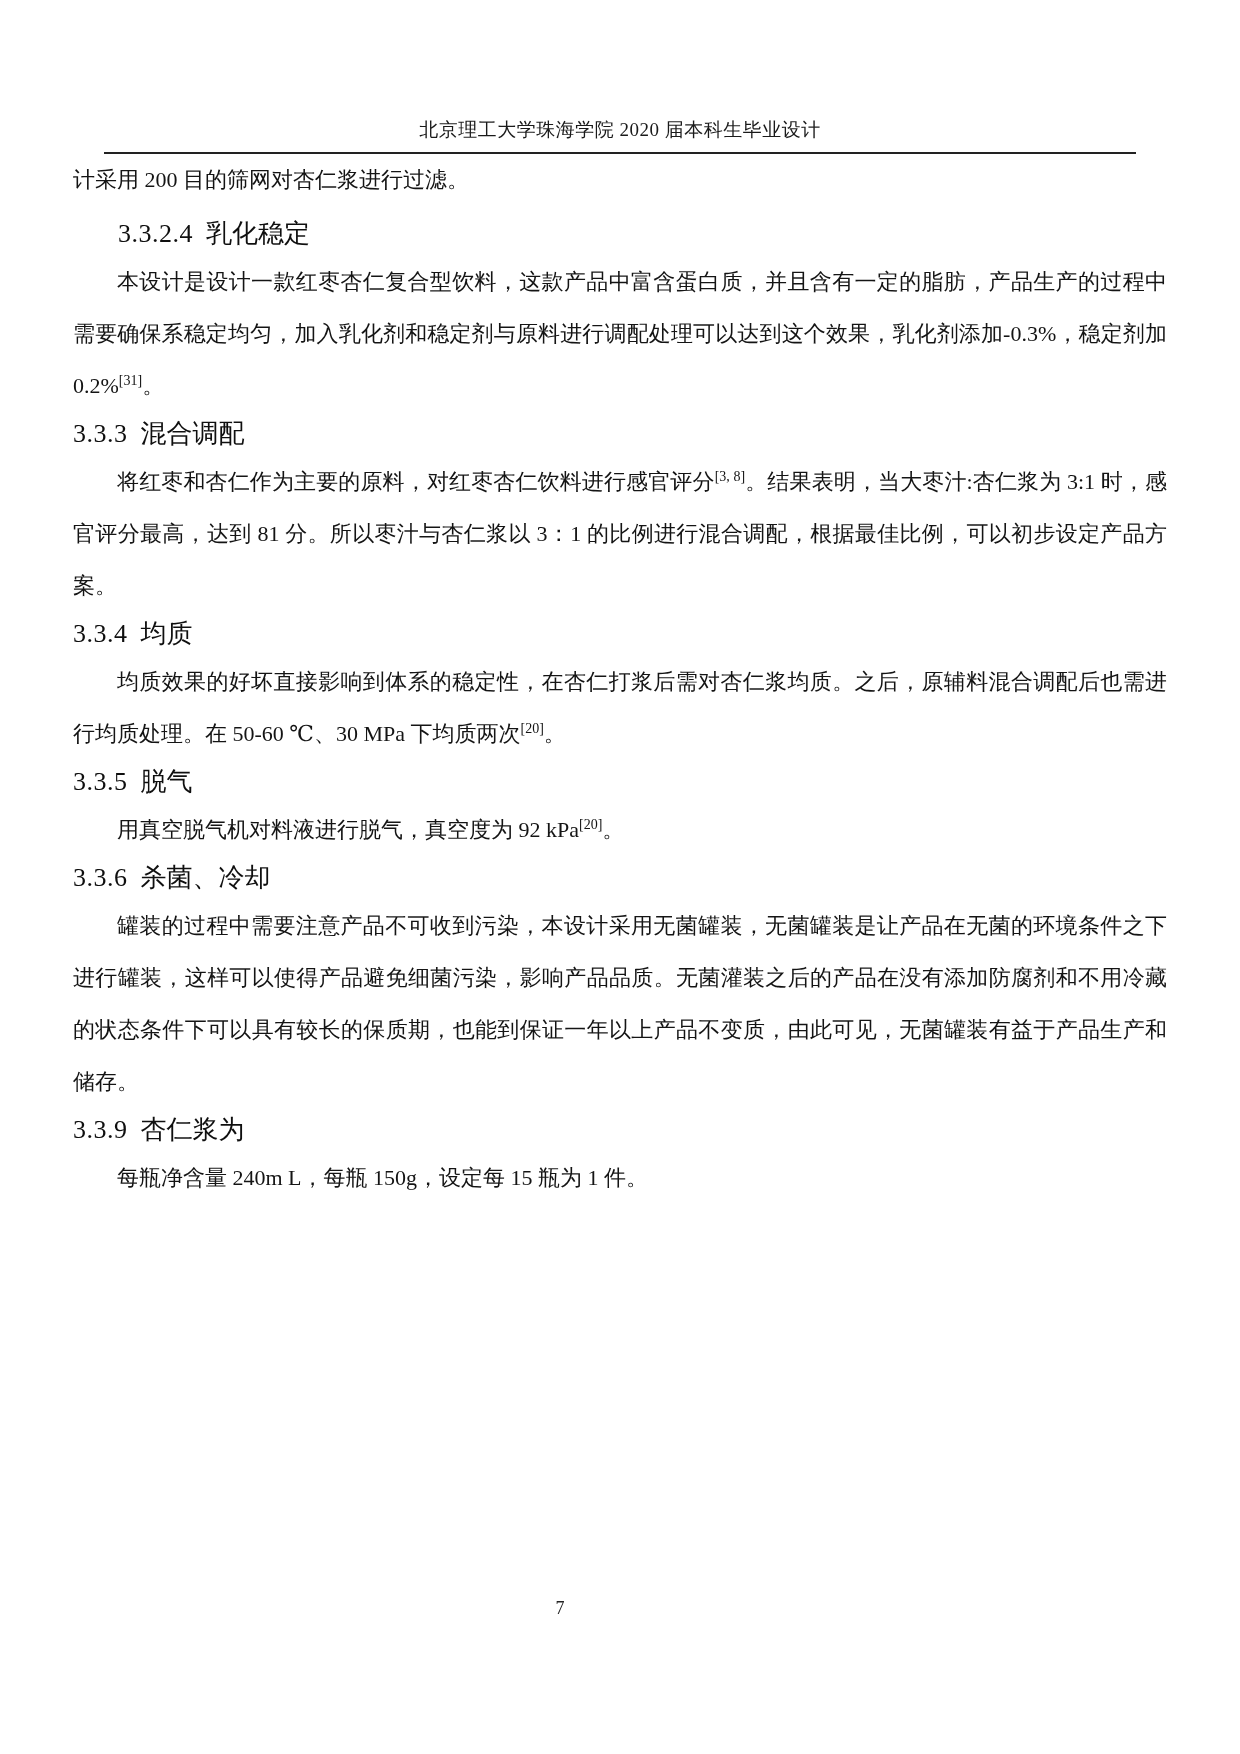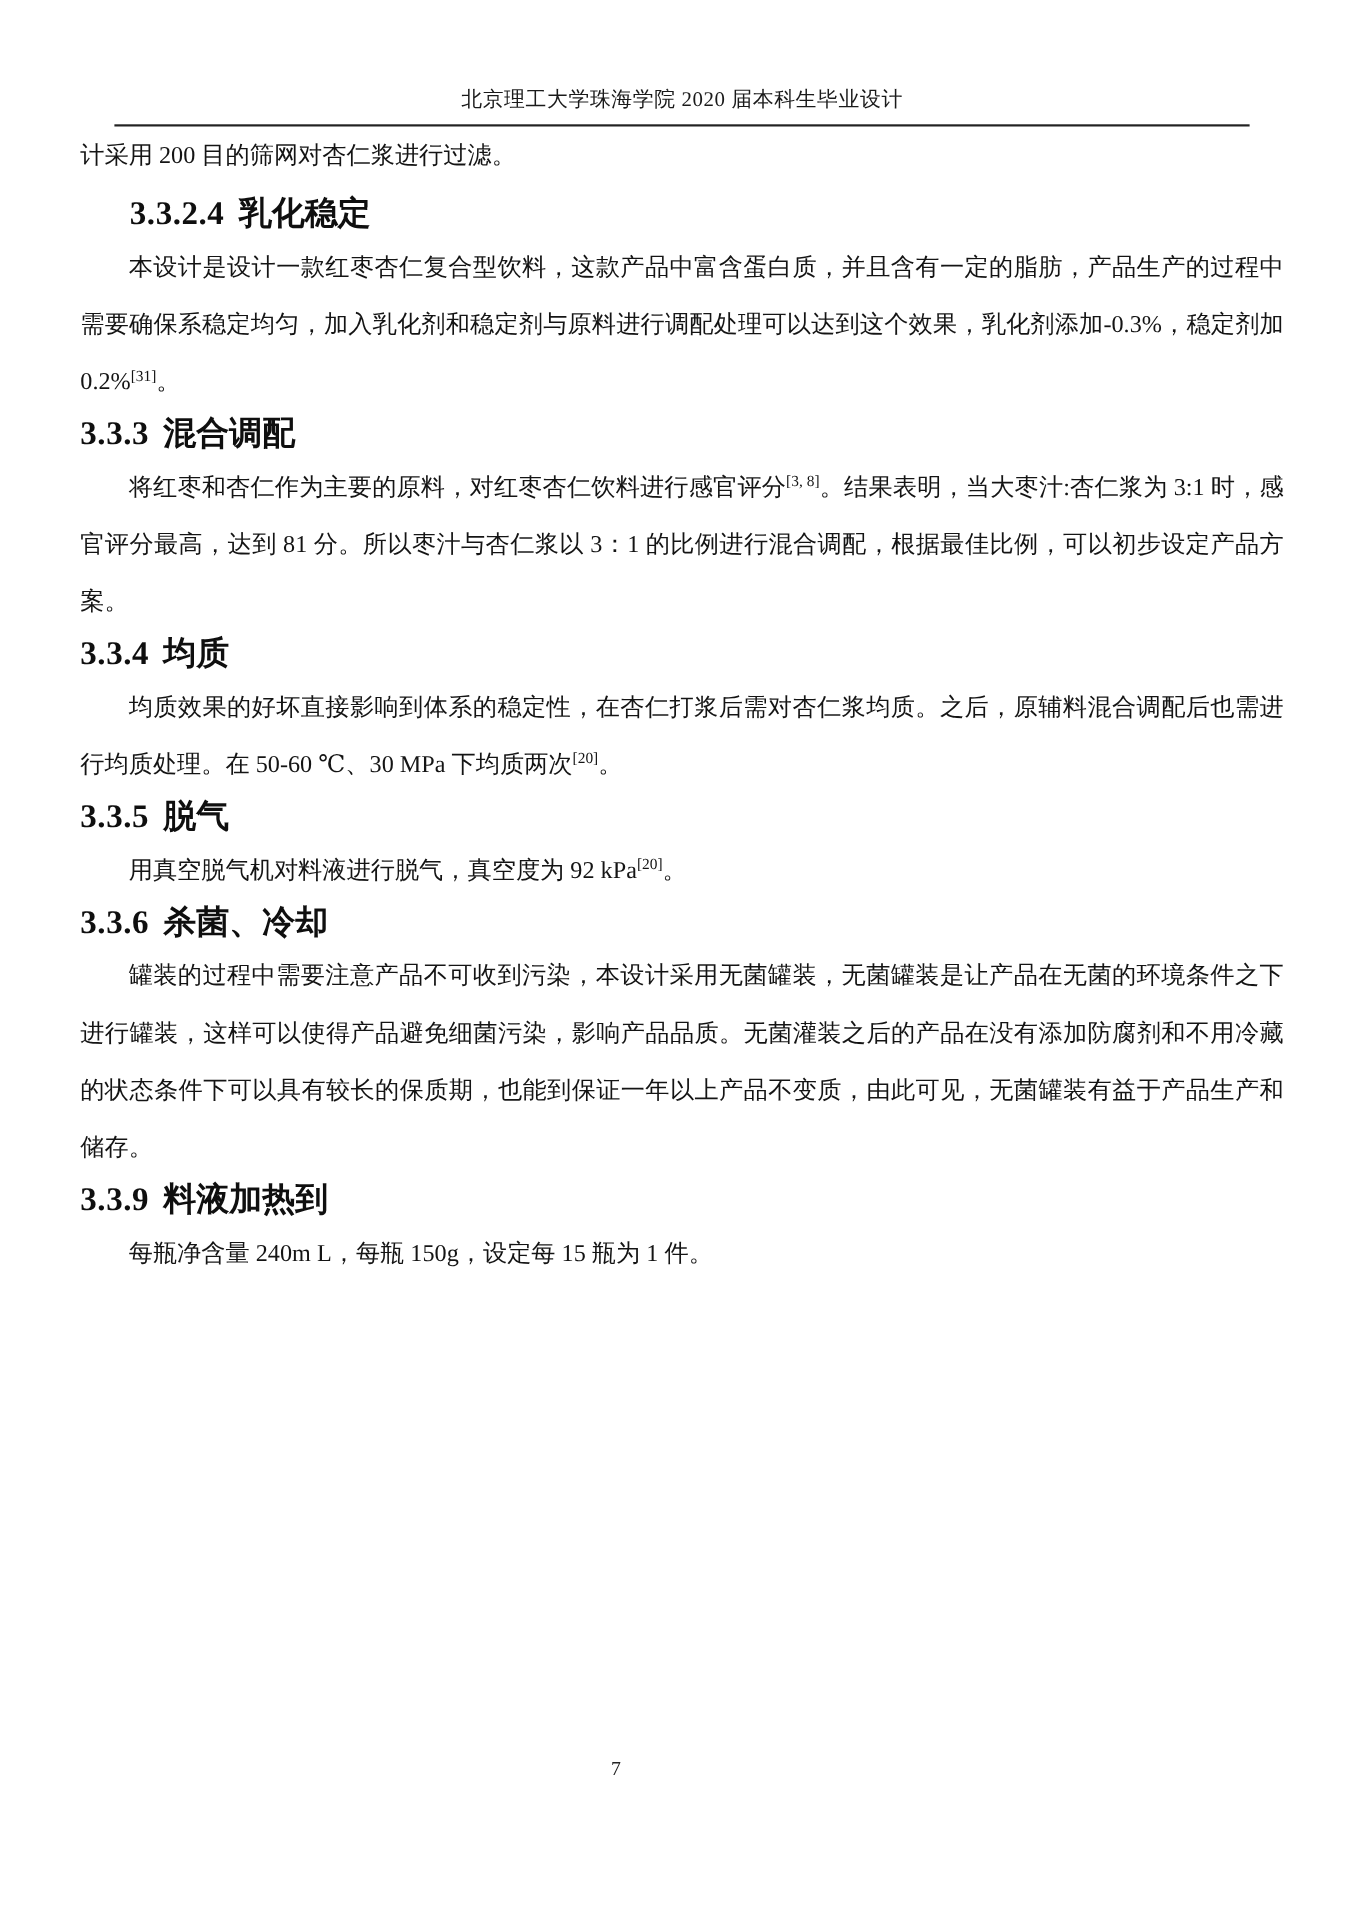--- a/index.html
+++ b/index.html
@@ -12,21 +12,21 @@
     width: 1240px;
     height: 1754px;
     margin: 0 auto;
     background: #ffffff;
     color: #111111;
     font-family: "Liberation Serif", "DejaVu Serif", serif;
     overflow: hidden;
   }
   
   .doc-header {
-    padding-top: 80px;
+    padding-top: 119px;
   }
   .doc-header .header-title {
     font-size: 19px;
     line-height: 22px;
     text-align: center;
     color: #1a1a1a;
     letter-spacing: 0.5px;
   }
   .header-rule {
     margin: 11px 104px 0 104px;
@@ -52,23 +52,23 @@
     text-indent: 0;
   }
   p.body-par sup {
     font-size: 14px;
     line-height: 0;
     vertical-align: 8px;
     letter-spacing: 0;
   }
   h2.sec-heading {
     margin: 0;
-    font-size: 30px;
+    font-size: 26px;
     line-height: 44px;
-    font-weight: bold;
+    font-weight: normal;
     color: #0f0f0f;
     text-align: left;
   }
   h2.sec-heading .h-num {
     margin-right: 13px;
     letter-spacing: 0.5px;
   }
   h2.sec-heading.level4 {
     padding-left: 45px;
     margin-top: 6px;
@@ -132,21 +132,21 @@
         <span class="h-num">3.3.6</span><span class="h-title">杀菌、冷却</span>
       </h2>
     </section>
 
     <section>
       <p class="body-par"><span>罐装的过程中需要注意产品不可收到污染，本设计采用无菌罐装，无菌罐装是让产品在无菌的环境条件之下进行罐装，这样可以使得产品避免细菌污染，影响产品品质。无菌灌装之后的产品在没有添加防腐剂和不用冷藏的状态条件下可以具有较长的保质期，也能到保证一年以上产品不变质，由此可见，无菌罐装有益于产品生产和储存。</span></p>
     </section>
 
     <section>
       <h2 class="sec-heading">
-        <span class="h-num">3.3.9</span><span class="h-title">料液加热到</span>
+        <span class="h-num">3.3.9</span><span class="h-title">杏仁浆为</span>
       </h2>
       <p class="body-par"><span>每瓶净含量 240m L，每瓶 150g，设定每 15 瓶为 1 件。</span></p>
     </section>
 
   </div>
 
   <div class="page-footer">7</div>
 
 </div>
 

